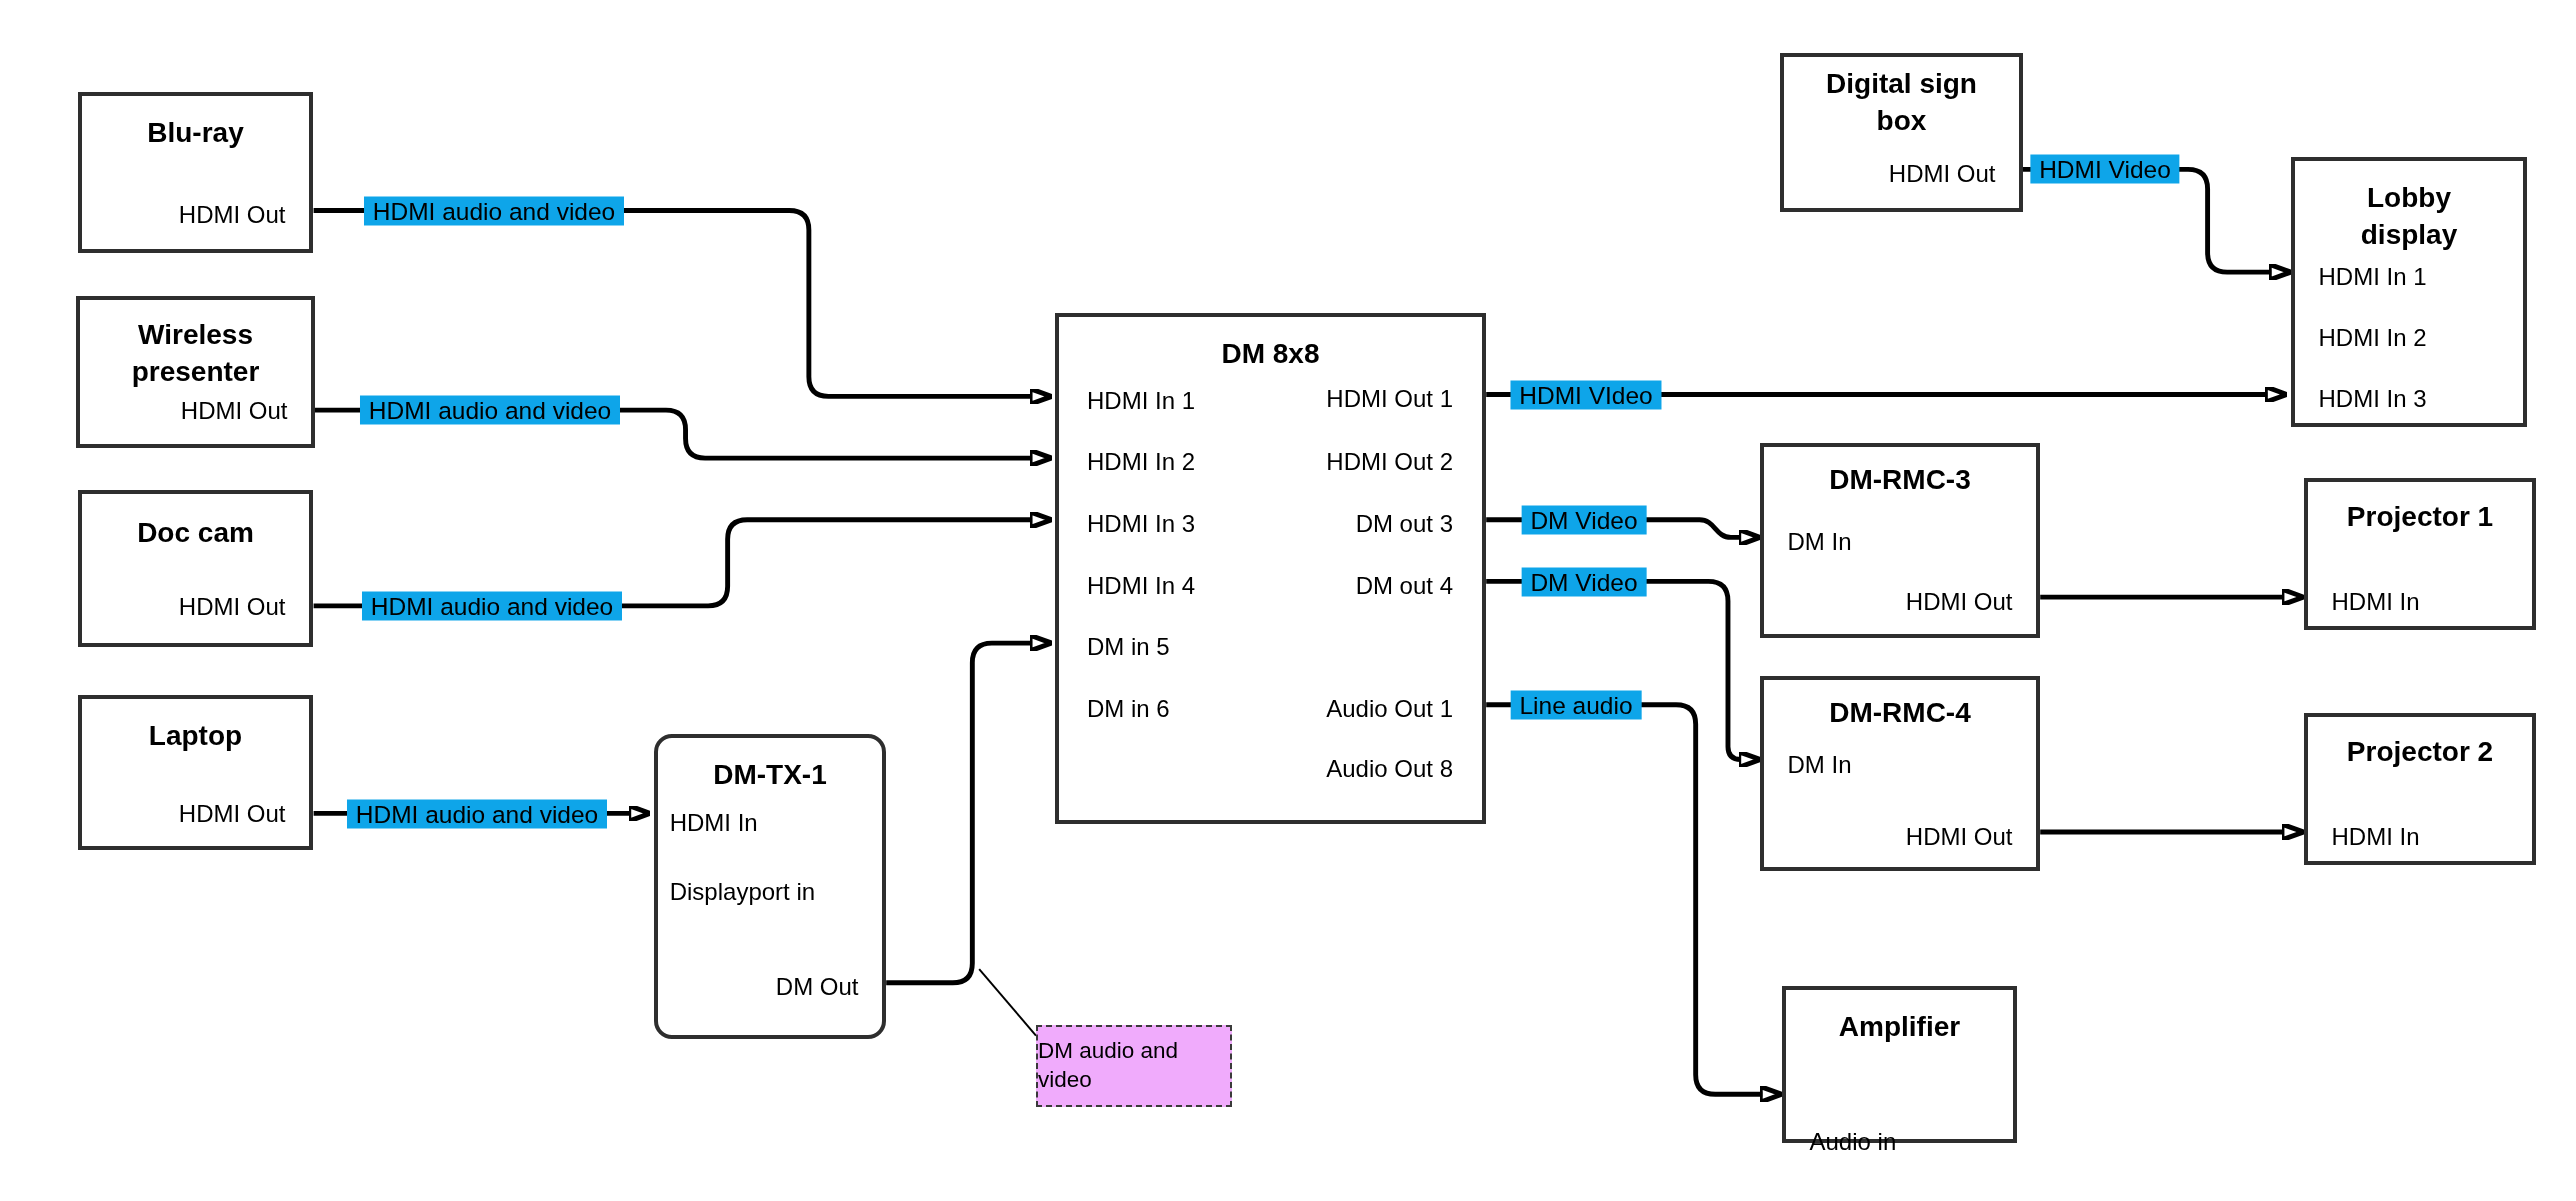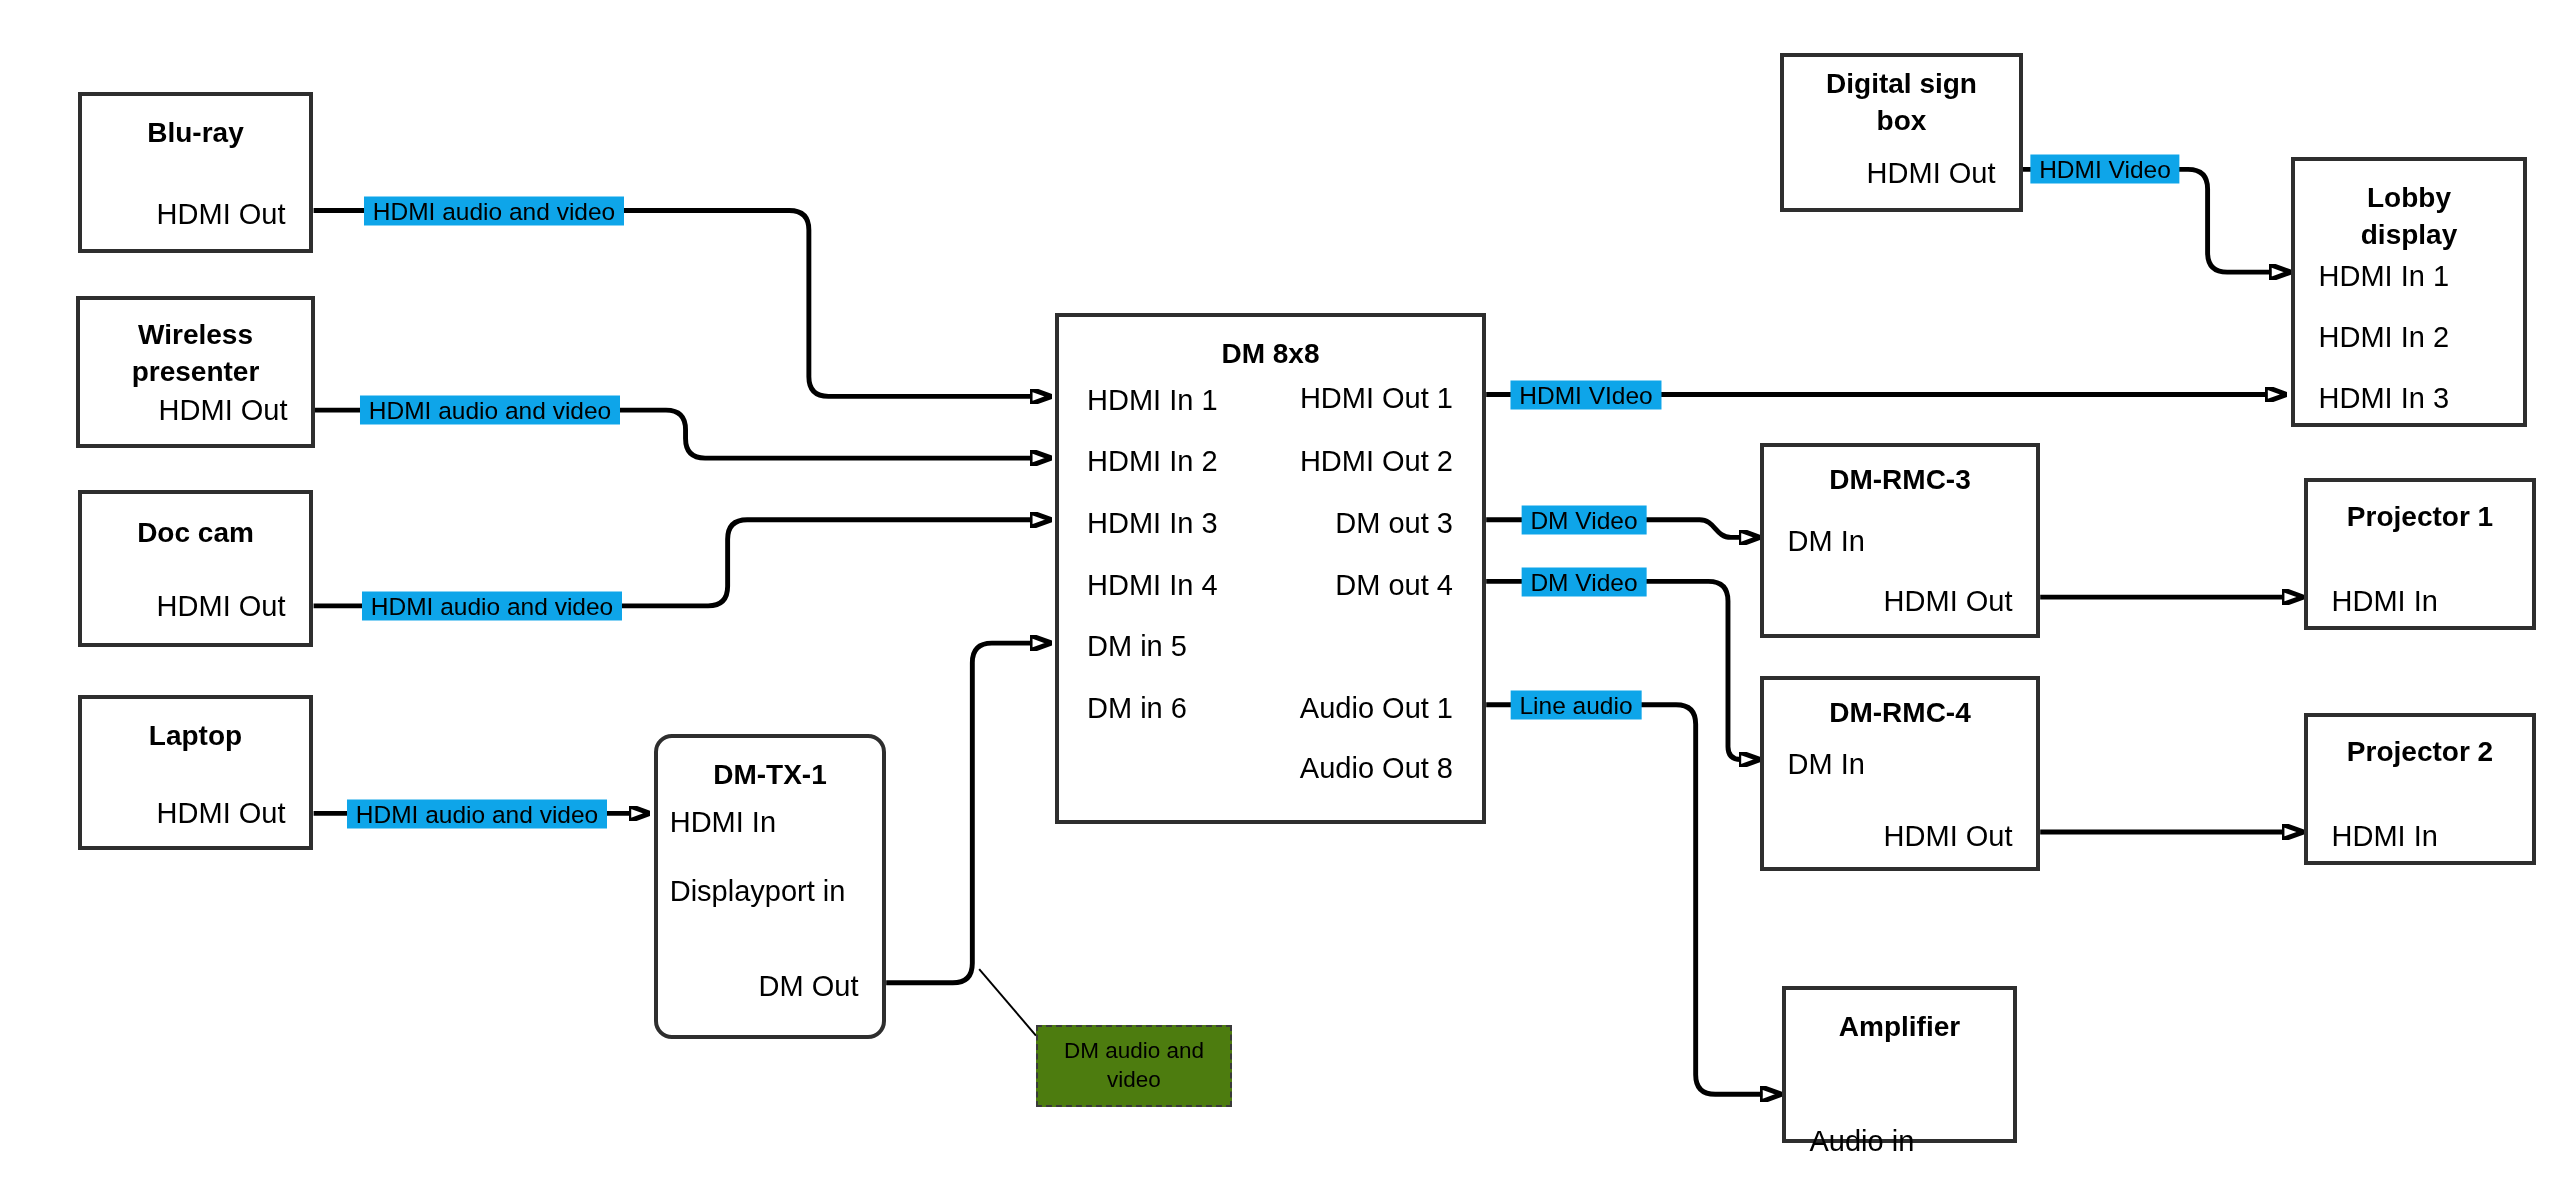--- a/index.html
+++ b/index.html
@@ -4,29 +4,29 @@
 <style>
   html,body{margin:0;padding:0;background:#ffffff;}
   #canvas{position:relative;width:2576px;height:1201px;background:#ffffff;overflow:hidden;
           font-family:"Liberation Sans", sans-serif;color:#000;}
   #wires{position:absolute;left:0;top:0;width:2576px;height:1201px;}
   #wires path{fill:none;stroke:#000;stroke-width:5;}
   #wires path.leader{stroke-width:2;}
   .box{position:absolute;background:#fff;border:4.9px solid #2e2e2e;box-sizing:border-box;}
   .title{position:absolute;left:0;right:0;text-align:center;font-weight:bold;font-size:28px;
          line-height:37px;white-space:pre-line;}
-  .port{position:absolute;font-size:29px;line-height:33px;height:33px;white-space:nowrap;}
+  .port{position:absolute;font-size:24px;line-height:33px;height:33px;white-space:nowrap;}
   .pl{left:23.5px;}
   .pr{right:23.5px;text-align:right;}
   .tight-l{left:11.7px;}
   .dm-l{left:28px;}
   .dm-r{right:29px;text-align:right;}
   .wlabel{position:absolute;transform:translate(-50%,-50%);background:#0ea5e9;padding:0 8.8px;
           font-size:24.5px;line-height:29px;white-space:nowrap;}
-  .note{position:absolute;border:2px dashed #3a3a3a;background:#4d7c0f;text-align:center;
+  .note{position:absolute;border:2px dashed #3a3a3a;background:#f0abfc;
         font-size:22.5px;line-height:29px;white-space:pre-line;padding-top:8.8px;box-sizing:border-box;}
 </style>
 </head>
 <body>
 
 <div id="canvas">
 
   <svg id="wires" width="2576" height="1201" viewBox="0 0 2631 1227" xmlns="http://www.w3.org/2000/svg">
     <defs>
       <marker id="arrow" markerUnits="userSpaceOnUse" markerWidth="22" markerHeight="16" refX="2" refY="8" orient="auto">

